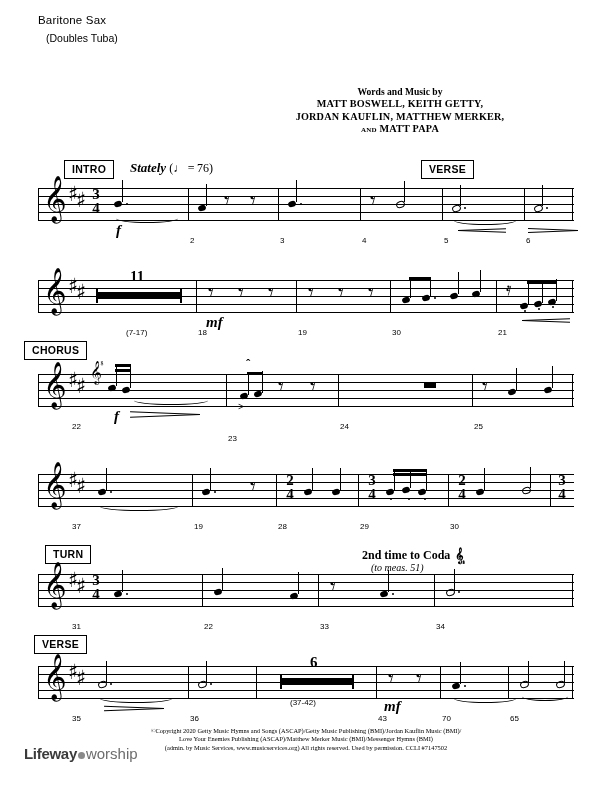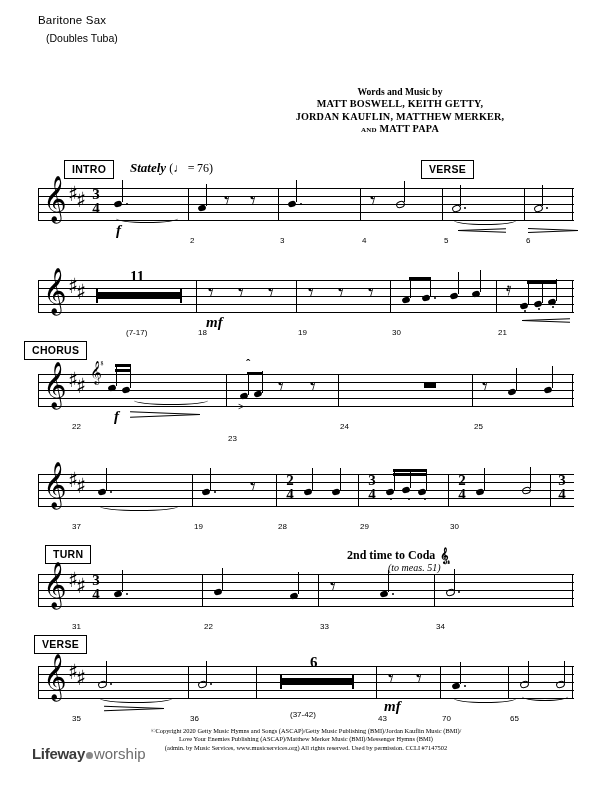--- a/index.html
+++ b/index.html
@@ -299,21 +299,21 @@
     right: 0;
     bottom: 40px;
     text-align: center;
     font-family: "Liberation Serif", serif;
     font-size: 6.4px;
     line-height: 8.4px;
     color: #000;
   }
   .logo {
     position: absolute;
-    left: 32px;
+    left: 24px;
     bottom: 30px;
     font-family: "Liberation Sans", sans-serif;
     font-size: 15px;
     color: #3b3b3b;
   }
   .logo .lw {
     font-weight: bold;
     letter-spacing: -.3px;
   }
   .logo .wo {
@@ -620,25 +620,25 @@
     </div>
 
     <div class="measnum" style="left:34px; top:48px;">37</div>
     <div class="measnum" style="left:156px; top:48px;">19</div>
     <div class="measnum" style="left:240px; top:48px;">28</div>
     <div class="measnum" style="left:322px; top:48px;">29</div>
     <div class="measnum" style="left:412px; top:48px;">30</div>
   </div>
 
   <div class="rehearsal" style="left:38px; top:545px;margin-left:7px;">TURN</div>
-  <div class="textmark" style="left:347px; top:546px;">
+  <div class="textmark" style="left:362px; top:546px;">
     <span>2nd time to Coda</span>
     <span class="sym" style="position:relative; left:2px; top:1px; font-size:14px;">𝄠</span>
   </div>
-  <div class="textmark small" style="left:388px; top:562px;">(to meas. 51)</div>
+  <div class="textmark small" style="left:371px; top:562px;">(to meas. 51)</div>
 
   <div class="system" style="top:574px;">
     <div class="staff">
       <div class="line l0"></div>
         <div class="line l1"></div>
         <div class="line l2"></div>
         <div class="line l3"></div>
         <div class="line l4"></div>
     </div>
     <div class="barline start"></div>
@@ -734,21 +734,21 @@
     <div class="nh open" style="left:482px; top:15px;"></div>
     <div class="stem" style="left:490px; top:-5px; height:21px;"></div>
     <div class="nh open" style="left:518px; top:15px;"></div>
     <div class="stem" style="left:526px; top:-5px; height:21px;"></div>
     <div class="slur" style="left:484px; top:26px; width:46px;"></div>
 
     <div class="barline" style="left:534px;"></div>
 
     <div class="measnum" style="left:34px; top:48px;">35</div>
     <div class="measnum" style="left:152px; top:48px;">36</div>
-    <div class="measnum" style="left:252px; top:44px;">(37-42)</div>
+    <div class="measnum" style="left:252px; top:32px;">(37-42)</div>
     <div class="measnum" style="left:340px; top:48px;">43</div>
     <div class="measnum" style="left:404px; top:48px;">70</div>
     <div class="measnum" style="left:472px; top:48px;">65</div>
   </div>
 
   <div class="copyright">
     <div>©Copyright 2020 Getty Music Hymns and Songs (ASCAP)/Getty Music Publishing (BMI)/Jordan Kauflin Music (BMI)/</div>
     <div>Love Your Enemies Publishing (ASCAP)/Matthew Merker Music (BMI)/Messenger Hymns (BMI)</div>
     <div>(admin. by Music Services, www.musicservices.org) All rights reserved. Used by permission. CCLI #7147502</div>
   </div>

